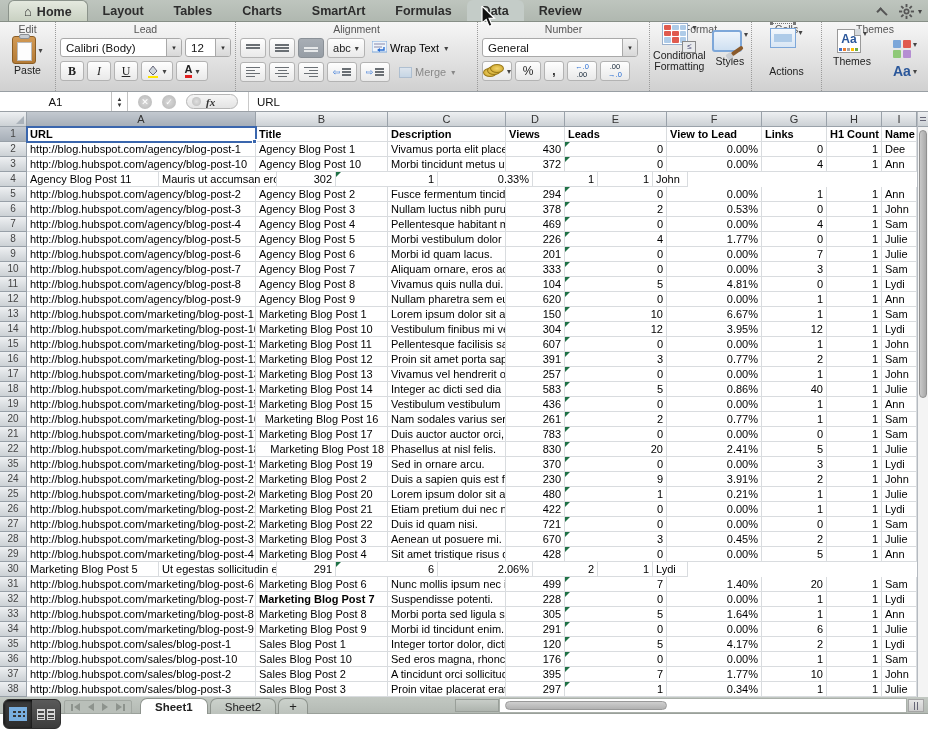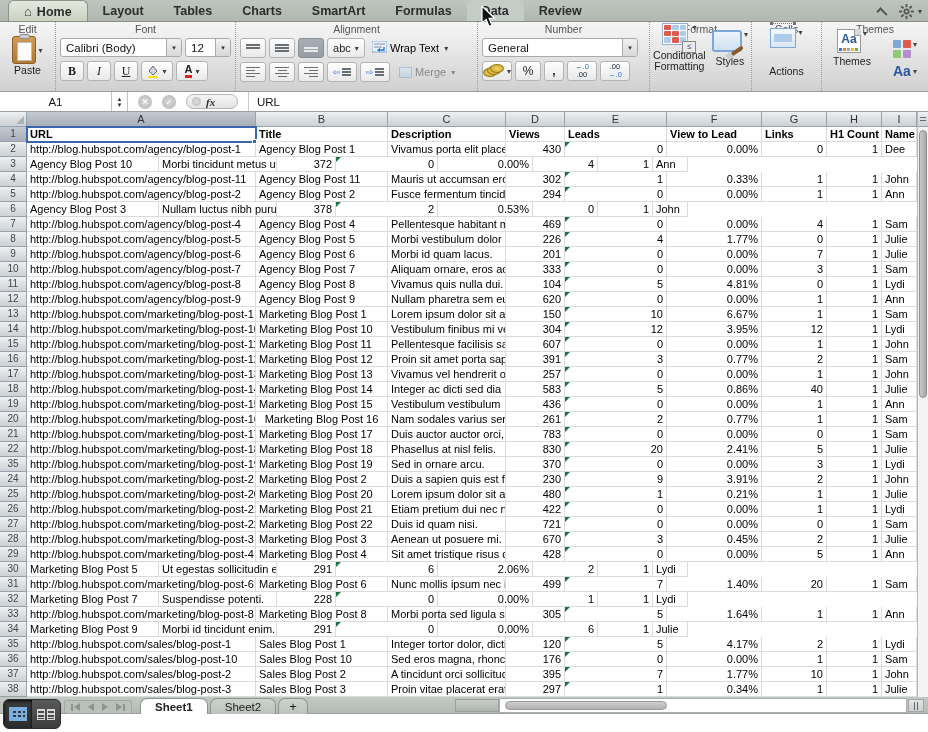--- a/index.html
+++ b/index.html
@@ -224,21 +224,21 @@
               <span class="clip-top"></span>
               <span class="clip-paper"></span>
             </div>
           <span class="dd">▾</span>
         </div>
         <div class="biglabel">Paste</div>
       </div>
     </div>
 
     <div class="rgroup" style="width:180px;">
-      <div class="rgroup-label">Font</div>
+      <div class="rgroup-label">Lead</div>
       <div class="rrow">
         <div class="field" style="width:122px;">
           <span class="fval">Calibri (Body)</span>
           <span class="fbtn">▾</span>
         </div>
         <div class="field" style="width:46px;">
           <span class="fval">12</span>
           <span class="fbtn">▾</span>
         </div>
       </div>
@@ -515,32 +515,32 @@
         <div class="g-cell" style="width: 118px;">Vivamus porta elit place</div>
         <div class="g-cell num" style="width: 59px;">430</div>
         <div class="g-cell num" style="width: 102px;"><span class="flag"></span>0</div>
         <div class="g-cell num" style="width: 95px;">0.00%</div>
         <div class="g-cell num" style="width: 65px;">0</div>
         <div class="g-cell num" style="width: 55px;">1</div>
         <div class="g-cell" style="width: 35px;">Dee</div>
       </div>
       <div class="g-row">
         <div class="g-rowh">3</div>
+        <div class="g-cell" style="width: 229px;">http://blog.hubspot.com/agency/blog-post-10</div>
         <div class="g-cell" style="width: 132px;">Agency Blog Post 10</div>
         <div class="g-cell" style="width: 118px;">Morbi tincidunt metus ut</div>
         <div class="g-cell num" style="width: 59px;">372</div>
         <div class="g-cell num" style="width: 102px;"><span class="flag"></span>0</div>
         <div class="g-cell num" style="width: 95px;">0.00%</div>
         <div class="g-cell num" style="width: 65px;">4</div>
         <div class="g-cell num" style="width: 55px;">1</div>
         <div class="g-cell" style="width: 35px;">Ann</div>
       </div>
       <div class="g-row">
         <div class="g-rowh">4</div>
-        <div class="g-cell" style="width: 229px;">http://blog.hubspot.com/agency/blog-post-11</div>
         <div class="g-cell" style="width: 132px;">Agency Blog Post 11</div>
         <div class="g-cell" style="width: 118px;">Mauris ut accumsan ero</div>
         <div class="g-cell num" style="width: 59px;">302</div>
         <div class="g-cell num" style="width: 102px;"><span class="flag"></span>1</div>
         <div class="g-cell num" style="width: 95px;">0.33%</div>
         <div class="g-cell num" style="width: 65px;">1</div>
         <div class="g-cell num" style="width: 55px;">1</div>
         <div class="g-cell" style="width: 35px;">John</div>
       </div>
       <div class="g-row">
@@ -550,20 +550,21 @@
         <div class="g-cell" style="width: 118px;">Fusce fermentum tincid</div>
         <div class="g-cell num" style="width: 59px;">294</div>
         <div class="g-cell num" style="width: 102px;"><span class="flag"></span>0</div>
         <div class="g-cell num" style="width: 95px;">0.00%</div>
         <div class="g-cell num" style="width: 65px;">1</div>
         <div class="g-cell num" style="width: 55px;">1</div>
         <div class="g-cell" style="width: 35px;">Ann</div>
       </div>
       <div class="g-row">
         <div class="g-rowh">6</div>
+        <div class="g-cell" style="width: 229px;">http://blog.hubspot.com/agency/blog-post-3</div>
         <div class="g-cell" style="width: 132px;">Agency Blog Post 3</div>
         <div class="g-cell" style="width: 118px;">Nullam luctus nibh puru</div>
         <div class="g-cell num" style="width: 59px;">378</div>
         <div class="g-cell num" style="width: 102px;"><span class="flag"></span>2</div>
         <div class="g-cell num" style="width: 95px;">0.53%</div>
         <div class="g-cell num" style="width: 65px;">0</div>
         <div class="g-cell num" style="width: 55px;">1</div>
         <div class="g-cell" style="width: 35px;">John</div>
       </div>
       <div class="g-row">
@@ -742,21 +743,21 @@
         <div class="g-cell num" style="width: 59px;">783</div>
         <div class="g-cell num" style="width: 102px;"><span class="flag"></span>0</div>
         <div class="g-cell num" style="width: 95px;">0.00%</div>
         <div class="g-cell num" style="width: 65px;">0</div>
         <div class="g-cell num" style="width: 55px;">1</div>
         <div class="g-cell" style="width: 35px;">Sam</div>
       </div>
       <div class="g-row">
         <div class="g-rowh">22</div>
         <div class="g-cell" style="width: 229px;">http://blog.hubspot.com/marketing/blog-post-18</div>
-        <div class="g-cell" style="width: 132px;">Marketing Blog Post 18</div>
+        <div class="g-cell" style="width: 132px; text-align: right;">Marketing Blog Post 18</div>
         <div class="g-cell" style="width: 118px;">Phasellus at nisl felis.</div>
         <div class="g-cell num" style="width: 59px;">830</div>
         <div class="g-cell num" style="width: 102px;"><span class="flag"></span>20</div>
         <div class="g-cell num" style="width: 95px;">2.41%</div>
         <div class="g-cell num" style="width: 65px;">5</div>
         <div class="g-cell num" style="width: 55px;">1</div>
         <div class="g-cell" style="width: 35px;">Julie</div>
       </div>
       <div class="g-row">
         <div class="g-rowh">35</div>
@@ -860,21 +861,22 @@
         <div class="g-cell" style="width: 118px;">Nunc mollis ipsum nec i</div>
         <div class="g-cell num" style="width: 59px;">499</div>
         <div class="g-cell num" style="width: 102px;"><span class="flag"></span>7</div>
         <div class="g-cell num" style="width: 95px;">1.40%</div>
         <div class="g-cell num" style="width: 65px;">20</div>
         <div class="g-cell num" style="width: 55px;">1</div>
         <div class="g-cell" style="width: 35px;">Sam</div>
       </div>
       <div class="g-row">
         <div class="g-rowh">32</div>
-        <div class="g-cell" style="width: 132px;">Marketing Blog Post 7</div>
+        <div class="g-cell" style="width: 229px;">http://blog.hubspot.com/marketing/blog-post-7</div>
+        <div class="g-cell" style="width: 132px; font-weight: bold;">Marketing Blog Post 7</div>
         <div class="g-cell" style="width: 118px;">Suspendisse potenti.</div>
         <div class="g-cell num" style="width: 59px;">228</div>
         <div class="g-cell num" style="width: 102px;"><span class="flag"></span>0</div>
         <div class="g-cell num" style="width: 95px;">0.00%</div>
         <div class="g-cell num" style="width: 65px;">1</div>
         <div class="g-cell num" style="width: 55px;">1</div>
         <div class="g-cell" style="width: 35px;">Lydi</div>
       </div>
       <div class="g-row">
         <div class="g-rowh">33</div>
@@ -883,20 +885,21 @@
         <div class="g-cell" style="width: 118px;">Morbi porta sed ligula s</div>
         <div class="g-cell num" style="width: 59px;">305</div>
         <div class="g-cell num" style="width: 102px;"><span class="flag"></span>5</div>
         <div class="g-cell num" style="width: 95px;">1.64%</div>
         <div class="g-cell num" style="width: 65px;">1</div>
         <div class="g-cell num" style="width: 55px;">1</div>
         <div class="g-cell" style="width: 35px;">Ann</div>
       </div>
       <div class="g-row">
         <div class="g-rowh">34</div>
+        <div class="g-cell" style="width: 229px;">http://blog.hubspot.com/marketing/blog-post-9</div>
         <div class="g-cell" style="width: 132px;">Marketing Blog Post 9</div>
         <div class="g-cell" style="width: 118px;">Morbi id tincidunt enim.</div>
         <div class="g-cell num" style="width: 59px;">291</div>
         <div class="g-cell num" style="width: 102px;"><span class="flag"></span>0</div>
         <div class="g-cell num" style="width: 95px;">0.00%</div>
         <div class="g-cell num" style="width: 65px;">6</div>
         <div class="g-cell num" style="width: 55px;">1</div>
         <div class="g-cell" style="width: 35px;">Julie</div>
       </div>
       <div class="g-row">

